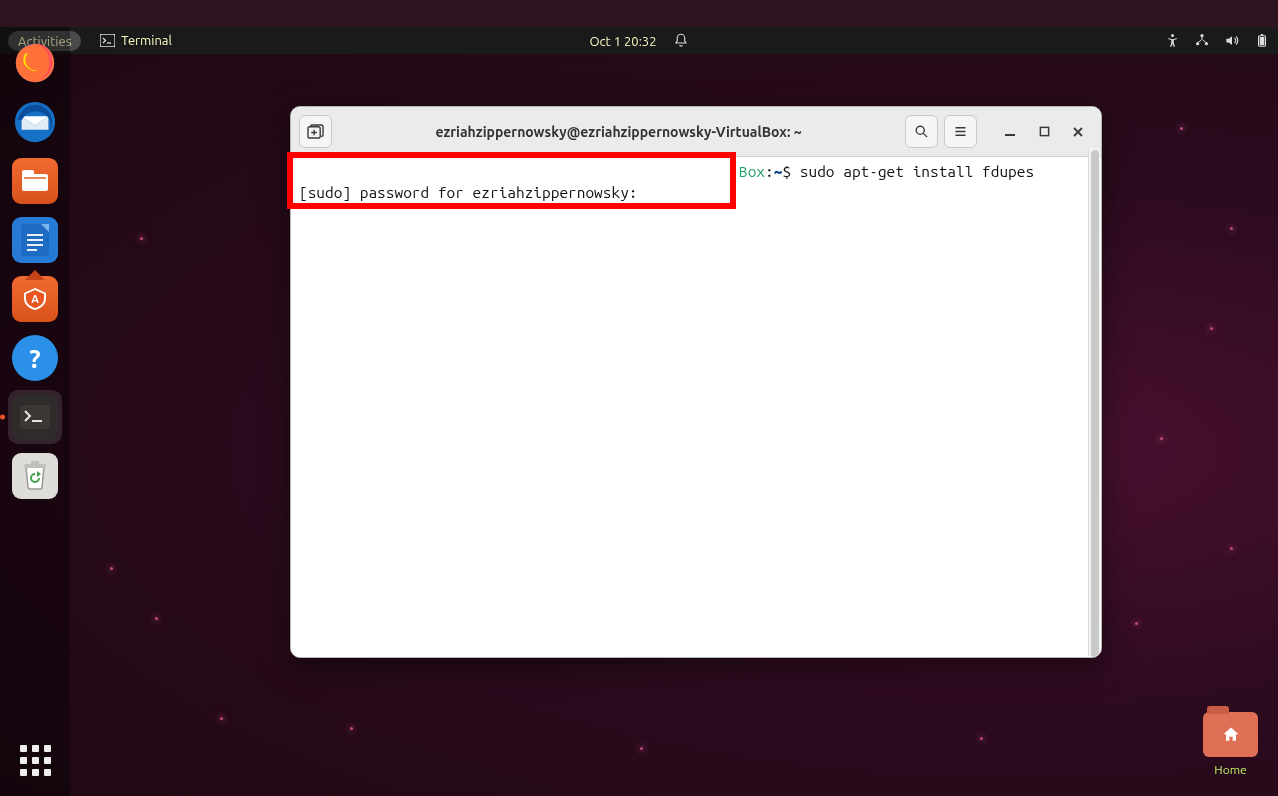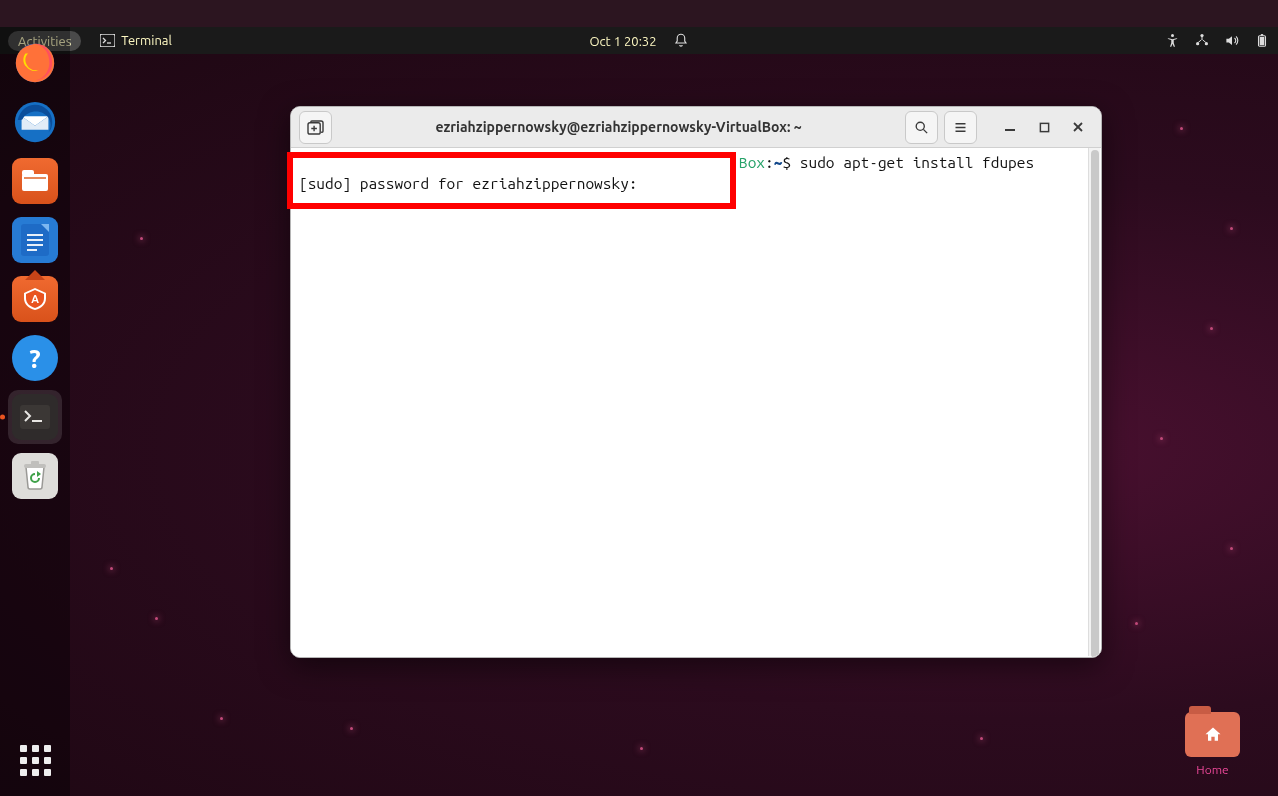--- a/index.html
+++ b/index.html
@@ -28,28 +28,28 @@
 
 
 .tile { width:46px; height:46px; border-radius:9px; display:flex; align-items:center; justify-content:center; }
 .tile.orange { background:linear-gradient(#f06a30,#d9521b); }
 .tile.blue-doc { background:#277bd4; }
 .tile.blue-help { background:#2a90e8; border-radius:50%; color:#fff; font-weight:bold; font-size:26px; }
 .tile.dark { background:#2f2b2b; }
 .tile.grey { background:#deddda; }
 
 
-.desktop-icon { position:absolute; right:38px; bottom:20px; color:#ec4899; font-size:12px; text-align:center; cursor:pointer; }
+.desktop-icon { position:absolute; right:20px; bottom:20px; color:#bef264; font-size:12px; text-align:center; cursor:pointer; }
 .desktop-icon .folder { width:55px; height:45px; background:#e07055; border-radius:6px; position:relative; margin:0 auto 6px; }
 .desktop-icon .folder::before{content:"";position:absolute;top:-6px;left:4px;width:22px;height:8px;background:#c85c44;border-radius:3px 3px 0 0;}
 .desktop-icon svg{position:absolute;top:50%;left:50%;transform:translate(-50%,-50%);}
 
 
 .window { position:absolute; left:290px; top:106px; width:812px; height:552px; background:#fff; border:1px solid #b5b5b5; border-radius:10px; box-shadow:0 8px 30px rgba(0,0,0,.5); overflow:hidden; display:flex; flex-direction:column; }
-.titlebar { height:41px; background:#ebebeb; border-bottom:1px solid #d0d0d0; display:flex; align-items:center; padding:0 8px; gap:6px; }
+.titlebar { height:50px; background:#ebebeb; border-bottom:1px solid #d0d0d0; display:flex; align-items:center; padding:0 8px; gap:6px; }
 .tbtn { width:33px; height:33px; border:1px solid #c9c9c9; border-radius:6px; background:#f5f5f5; display:flex; align-items:center; justify-content:center; cursor:pointer; color:#3a3a3a; }
 .tbtn.round { border-radius:6px; }
 .titlebar .title { flex:1; text-align:center; font-size:14px; font-weight:600; color:#333; }
 .winctrl { display:flex; gap:16px; margin-left:6px; padding:0 6px 0 12px; }
 .winctrl span { width:18px; height:18px; display:flex; align-items:center; justify-content:center; cursor:pointer; color:#3a3a3a; }
 
 .term-body { flex:1; position:relative; font-family:"Ubuntu Mono","DejaVu Sans Mono",monospace; font-size:15.5px; line-height:21px; background:#fff; padding:4px 8px; white-space:pre; color:#111; }
 .term-body .green { color:#26a269; font-weight:normal; }
 .term-body .blue { color:#12488b; font-weight:bold; }
 .scrollbar { position:absolute; right:1px; top:41px; bottom:1px; width:12px; background:#f3f3f3; border-left:1px solid #ddd;}

